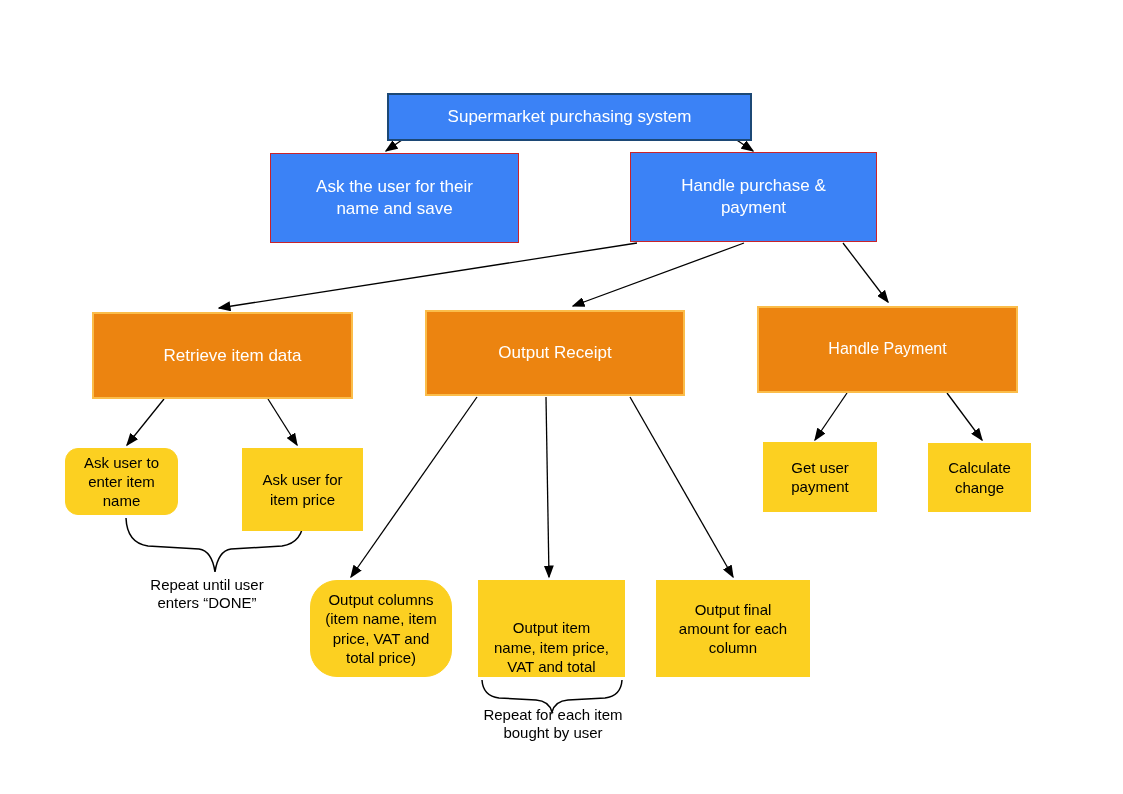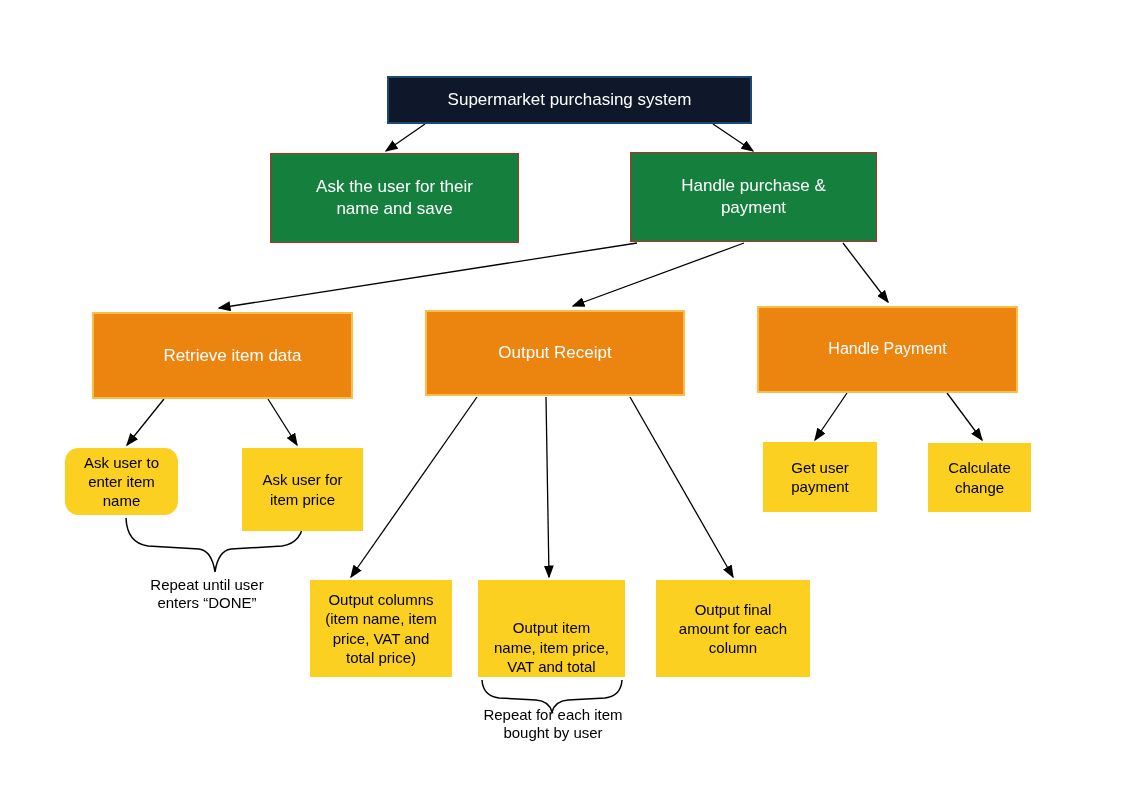--- a/index.html
+++ b/index.html
@@ -23,27 +23,28 @@
     align-items: center;
     justify-content: center;
     text-align: center;
     box-sizing: border-box;
   }
   .node .label {
     white-space: pre-line;
     line-height: 1.28;
   }
   .lvl-root {
-    background: #0f172a;
+    background: #3b82f6;
     border: 2px solid #1c4875;
     color: #ffffff;
     font-size: 17px;
+    margin-top: 17px;
   }
   .lvl-1 {
-    background: #15803d;
+    background: #3b82f6;
     border: 1px solid #c9232a;
     color: #ffffff;
     font-size: 17px;
   }
   .lvl-2 {
     background: #ec8410;
     border: 2px solid #fbbd4a;
     color: #ffffff;
     font-size: 17px;
   }
@@ -120,21 +121,21 @@
 
   <div class="node lvl-3" style="left:65px; top:448px; width:113px; height:67px;border-radius:13px;">
     <span class="label">Ask user to
 enter item
 name</span>
   </div>
   <div class="node lvl-3" style="left:242px; top:448px; width:121px; height:83px;">
     <span class="label">Ask user for
 item price</span>
   </div>
-  <div class="node lvl-3" style="left:310px; top:580px; width:142px; height:97px;">
+  <div class="node lvl-3" style="left:310px; top:580px; width:142px; height:97px;border-radius:27px;">
     <span class="label">Output columns
 (item name, item
 price, VAT and
 total price)</span>
   </div>
   <div class="node lvl-3" style="left:478px; top:580px; width:147px; height:97px;align-items:flex-end;">
     <span class="label">Output item
 name, item price,
 VAT and total</span>
   </div>

